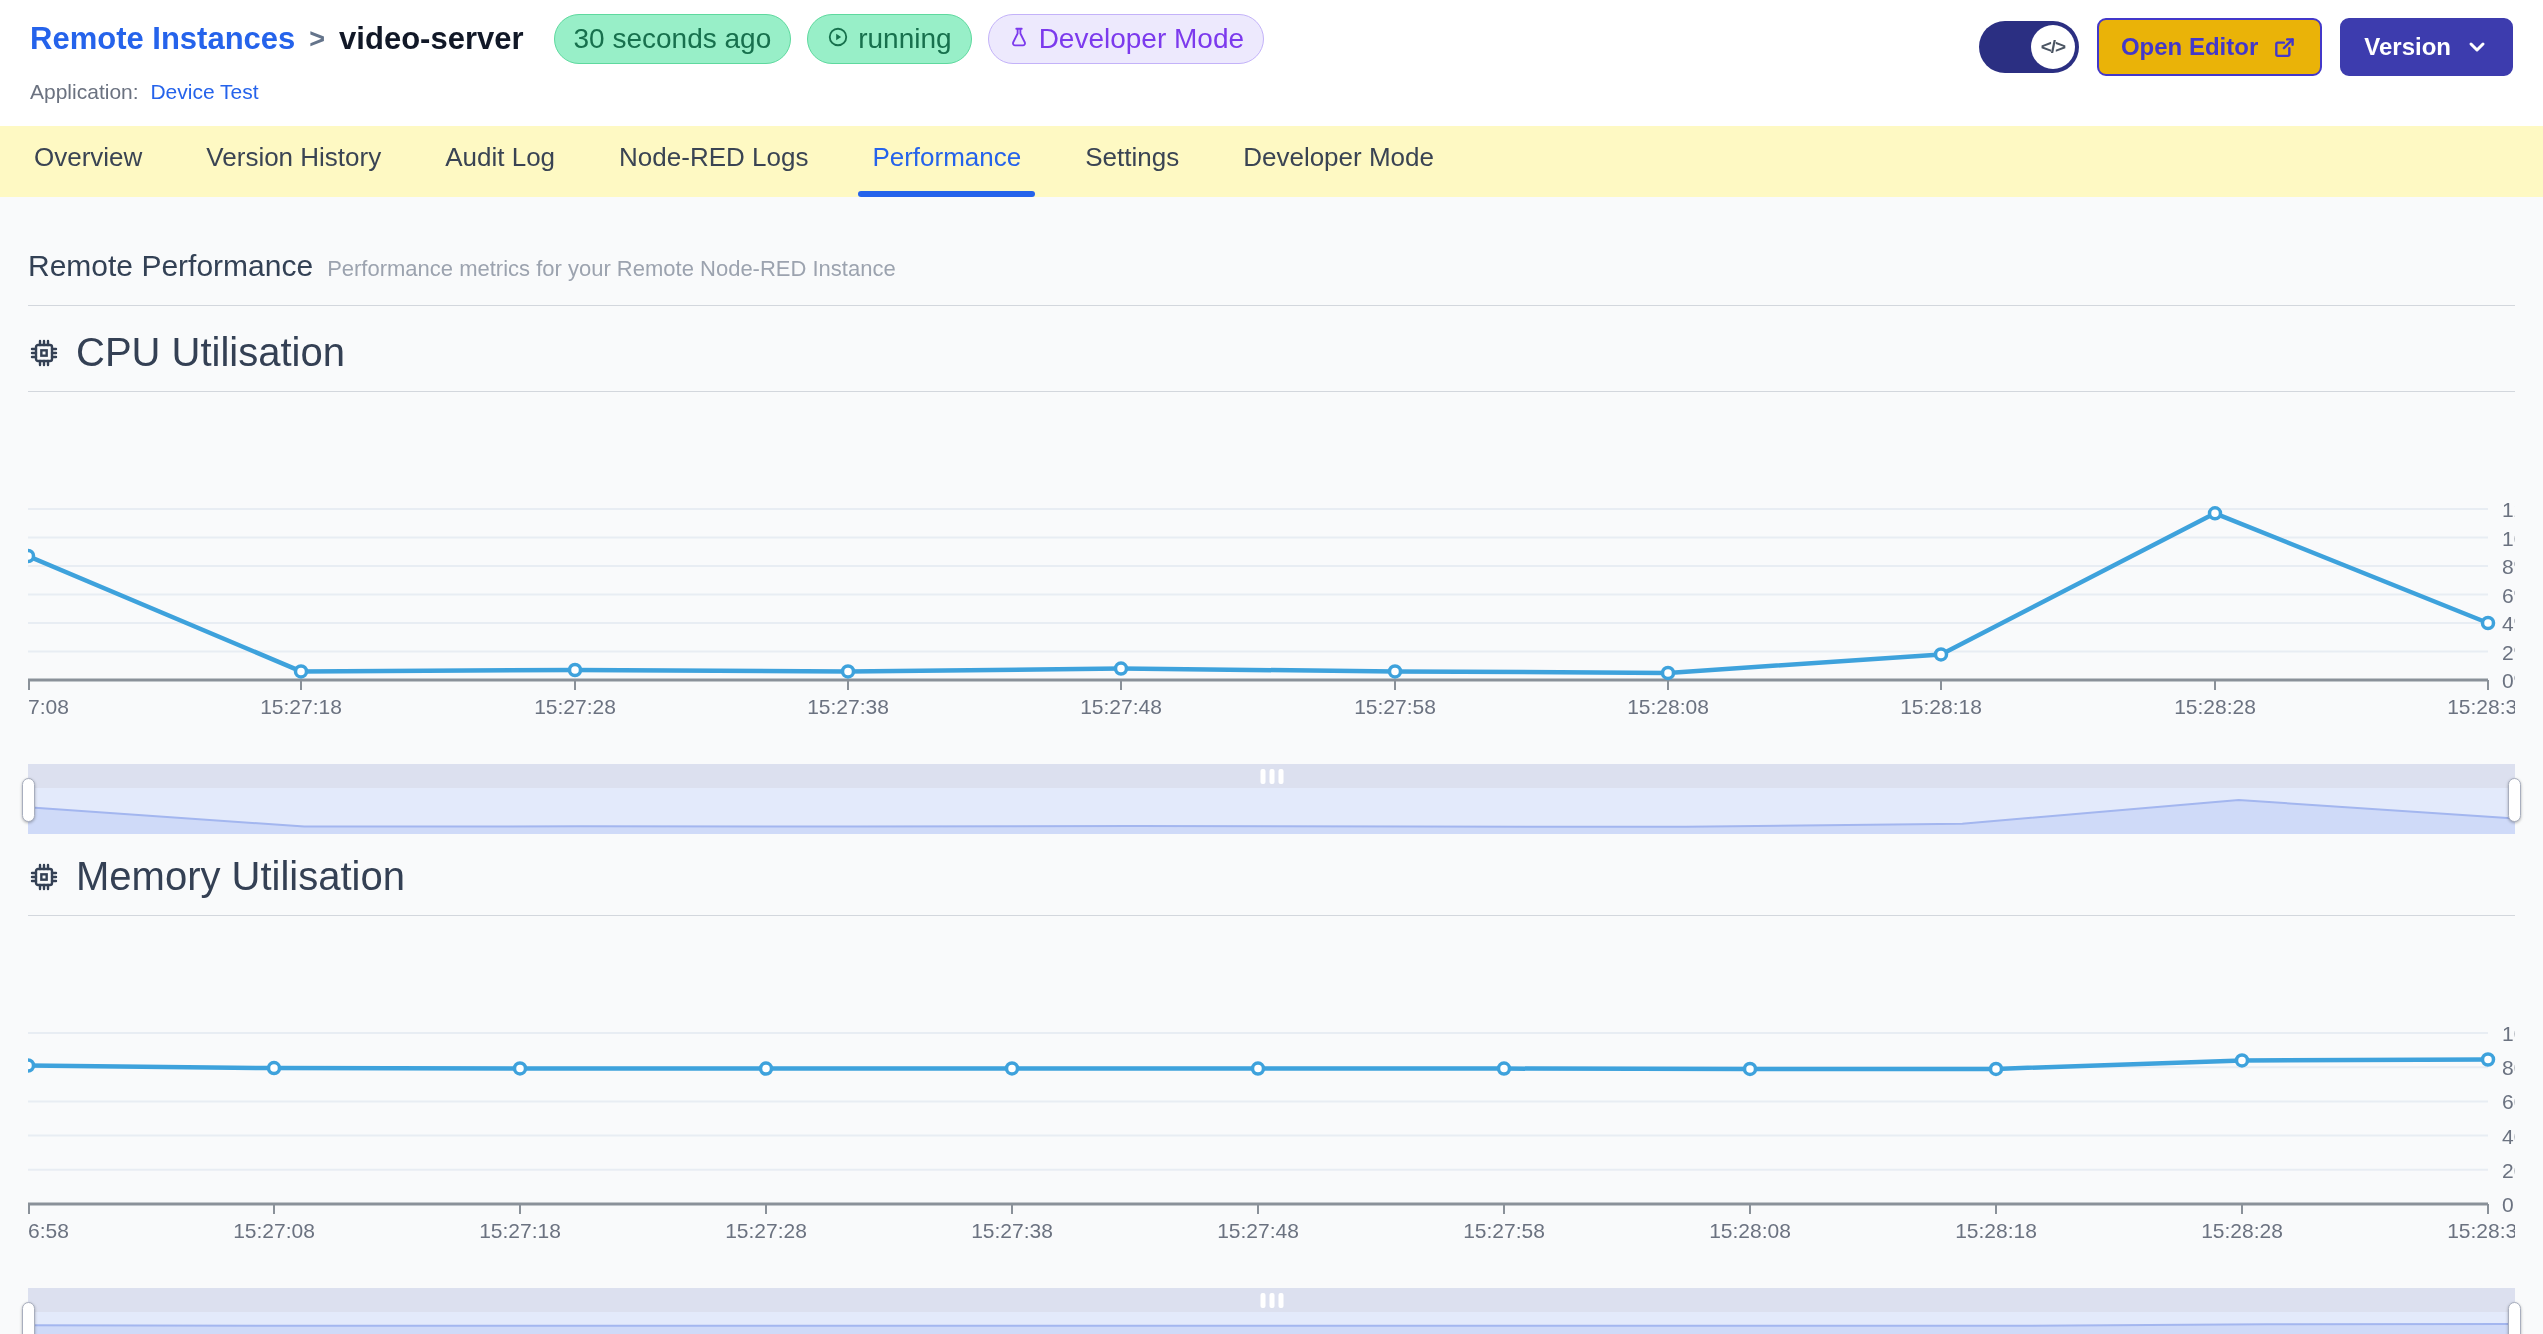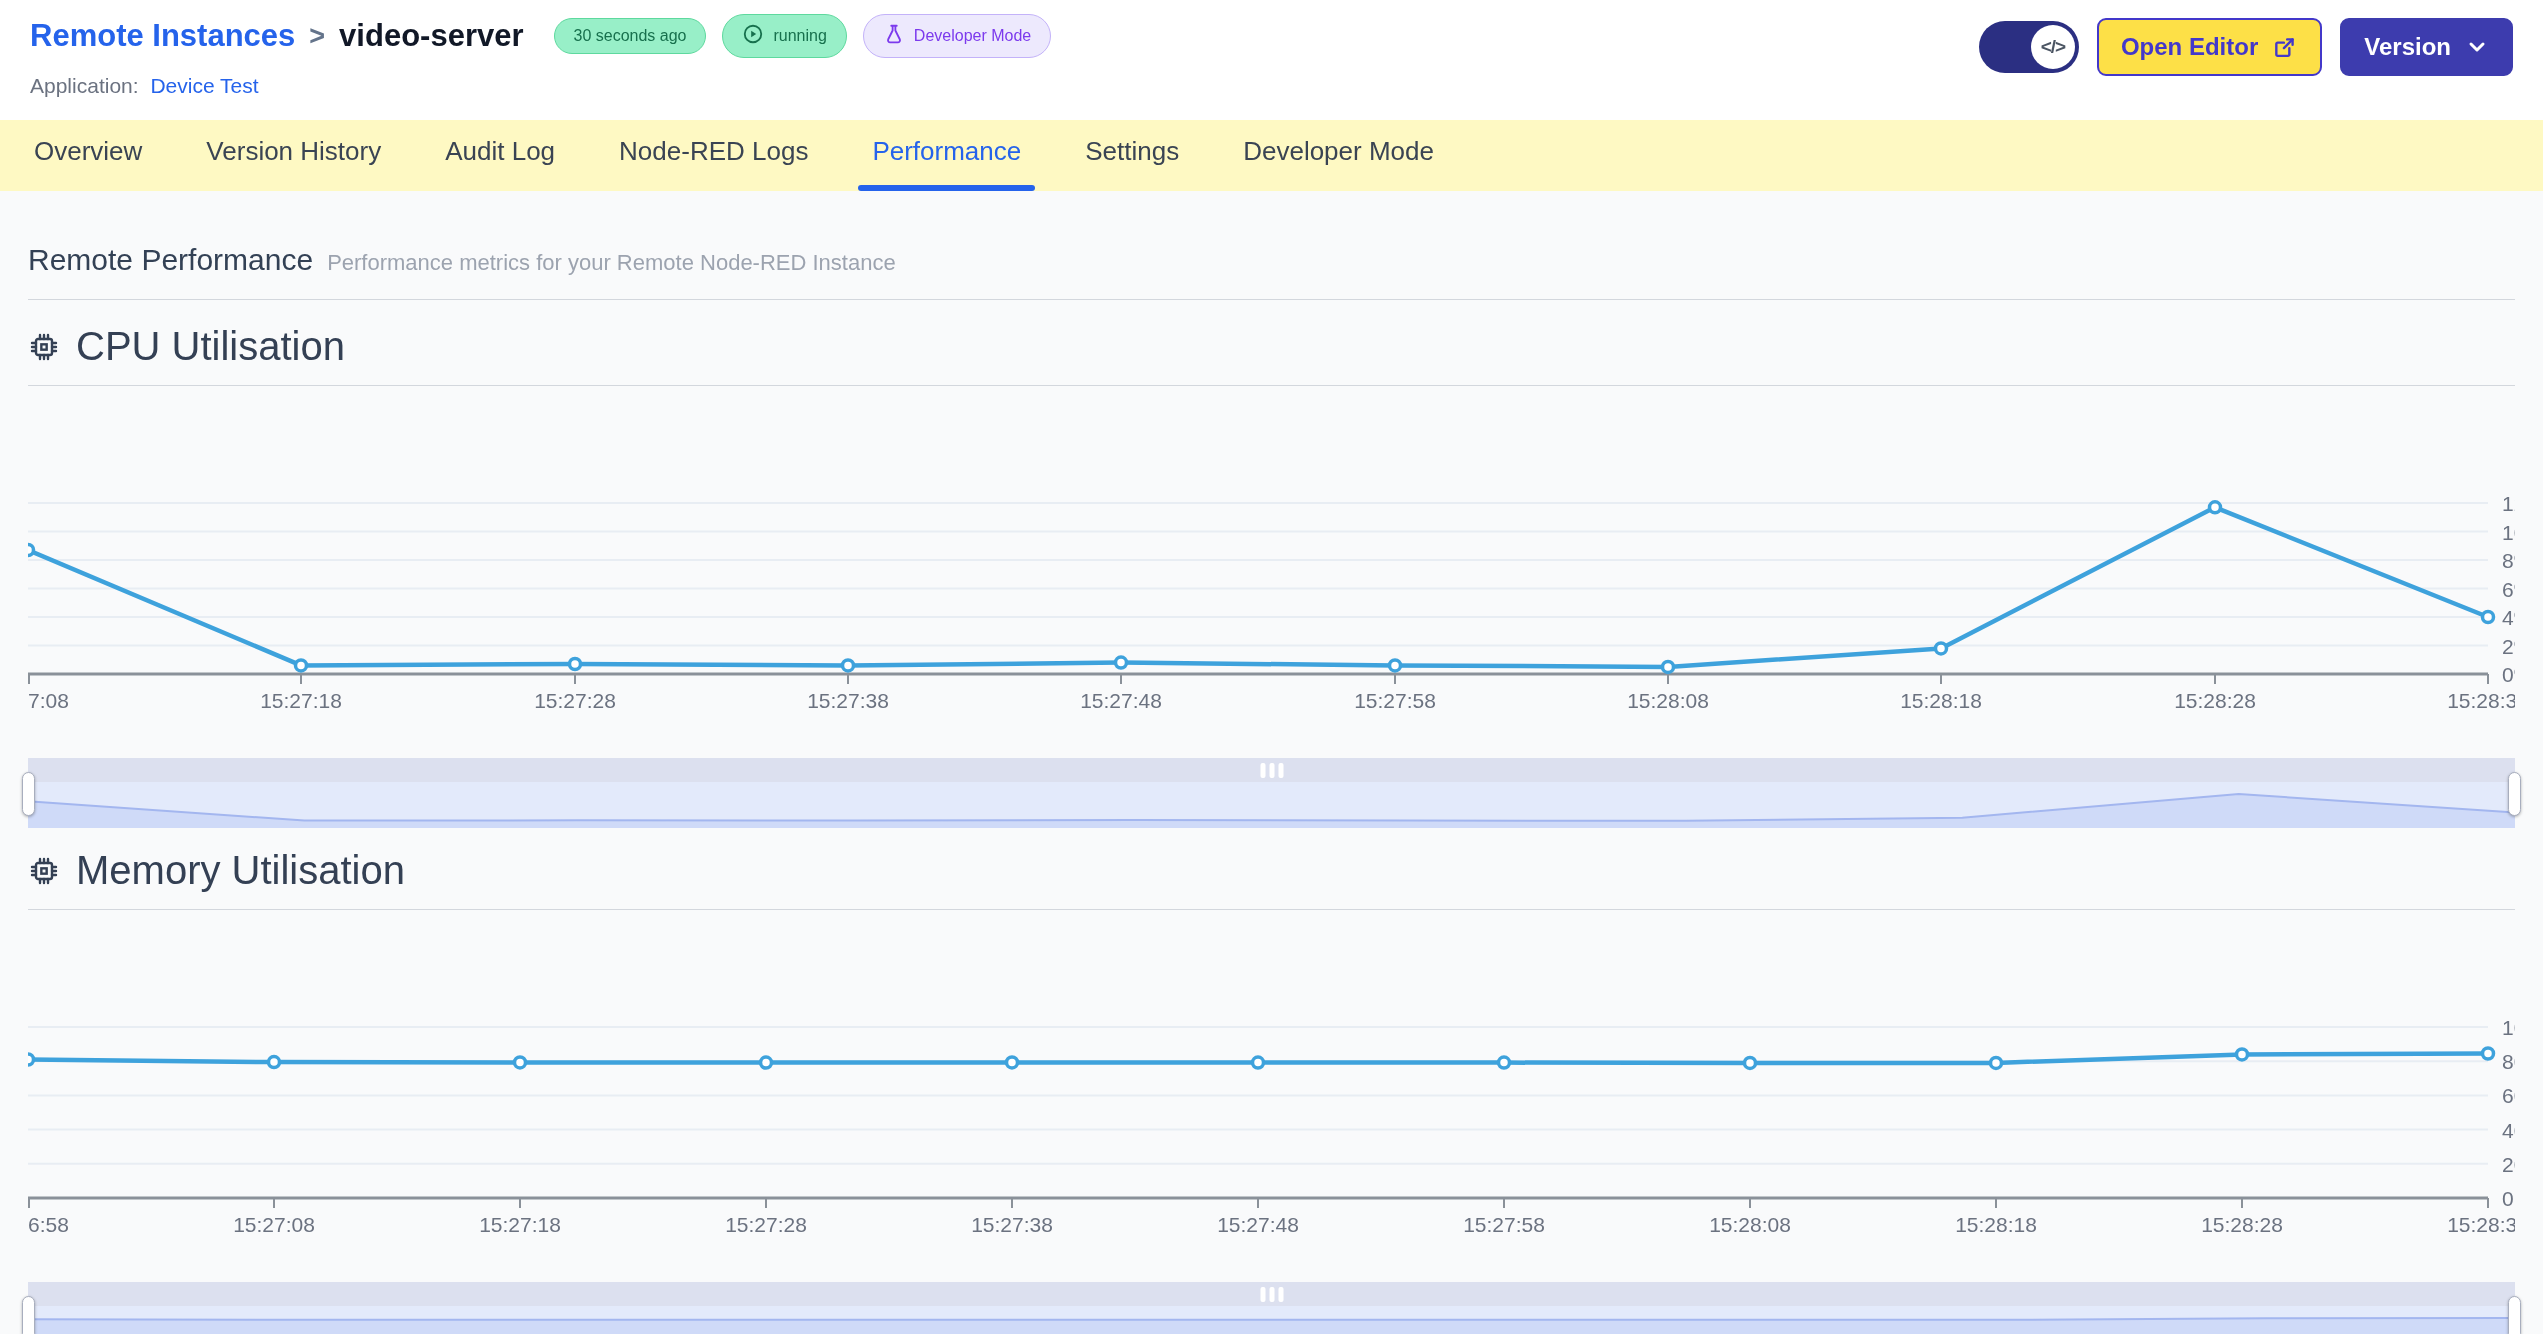--- a/index.html
+++ b/index.html
@@ -11,32 +11,32 @@
     color:#1f2937;
   }
   
   .topbar { display:flex; justify-content:space-between; align-items:flex-start; padding:14px 30px 0 30px; background:#fff; }
   .topbar-left .row1 { display:flex; align-items:center; }
   .breadcrumb { display:flex; align-items:center; gap:14px; }
   .breadcrumb .bc-link { color:#2563eb; font-weight:700; font-size:31px; text-decoration:none; cursor:pointer; }
   .breadcrumb .bc-sep  { color:#64748b; font-size:27px; font-weight:600; }
   .breadcrumb .bc-cur  { color:#111827; font-weight:700; font-size:31px; }
   .badges { display:flex; align-items:center; gap:16px; margin-left:30px; }
-  .badge { display:inline-flex; align-items:center; gap:9px; font-size:16px; padding:8px 19px; border-radius:999px; white-space:nowrap; }
+  .badge { display:inline-flex; align-items:center; gap:9px; font-size:28px; padding:8px 19px; border-radius:999px; white-space:nowrap; }
   .badge.green  { background:#98efc8; color:#17704d; border:1.5px solid #5ed99e; }
   .badge.purple { background:#ede9fd; color:#7c3aed; border:1.5px solid #c3b2f9; }
   .app-line { margin-top:16px; font-size:21px; color:#6b7280; }
   .app-line a { color:#2563eb; text-decoration:none; cursor:pointer; margin-left:6px; }
 
   .topbar-right { display:flex; align-items:center; gap:18px; padding-top:4px; }
   .toggle { width:100px; height:52px; border-radius:26px; background:#2b2f82; position:relative; cursor:pointer; flex:none; }
   .toggle .knob { position:absolute; right:4px; top:4px; width:44px; height:44px; border-radius:50%; background:#fff;
                   display:flex; align-items:center; justify-content:center; font-size:19px; font-weight:700; color:#4b5563; letter-spacing:-1px; }
   .btn { display:flex; align-items:center; gap:14px; font-size:24px; font-weight:700; border-radius:9px; padding:13px 22px; cursor:pointer; }
-  .btn-outline { background:#fde047; color:#4338ca; border:2px solid #4338ca; }
+  .btn-outline { background:#eab308; color:#4338ca; border:2px solid #4338ca; }
   .btn-solid   { background:#3d3cae; color:#ffffff; border:2px solid #3d3cae; }
 
   
   .tabs { display:flex; align-items:flex-end; padding:0 30px; margin-top:22px; background:#fef9c3; }
   .tab { font-size:26px; color:#3a4453; padding:16px 4px 24px 4px; margin-right:56px; position:relative; cursor:pointer; white-space:nowrap; }
   .tab.active { color:#2563eb; }
   .tab.active::after { content:""; position:absolute; left:-10px; right:-10px; bottom:0; height:6px; background:#2563eb; border-radius:4px; }
 
   
   main { background:#f9fafb; padding:0 28px; height:1158px; overflow:hidden; }

